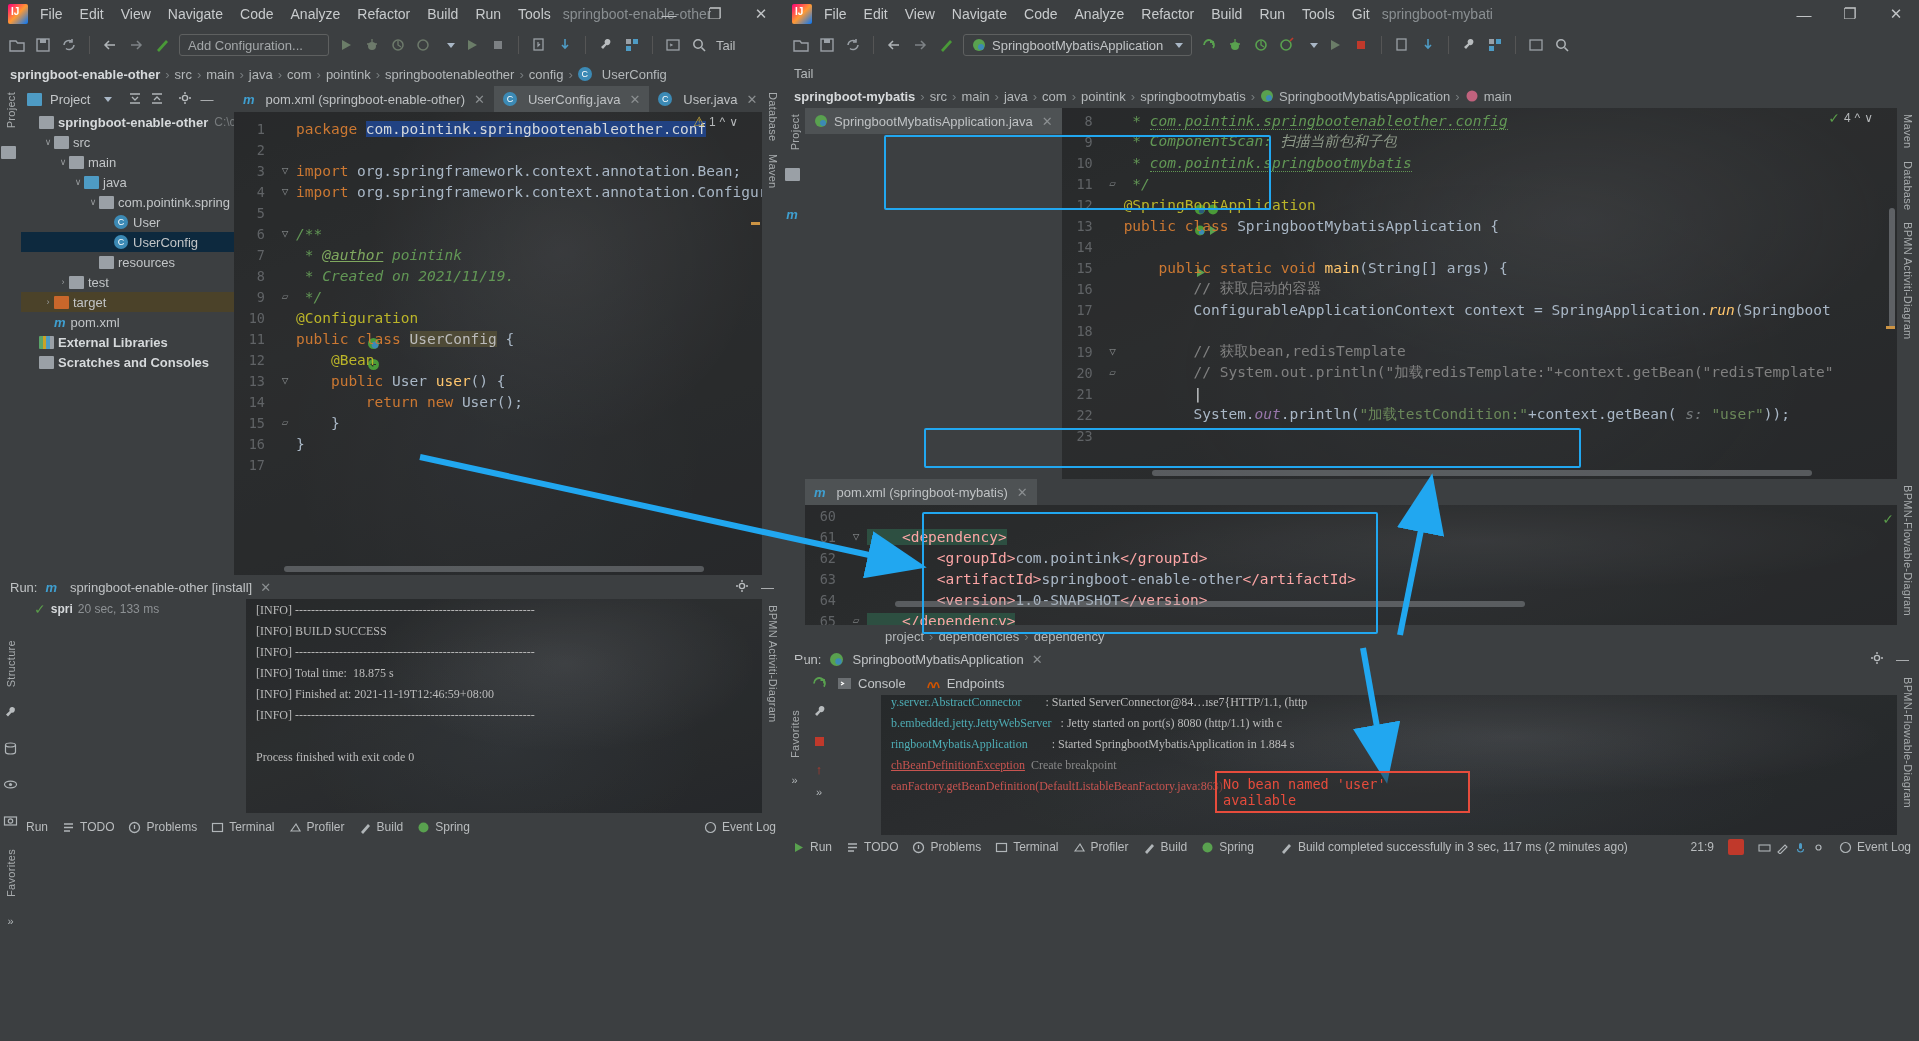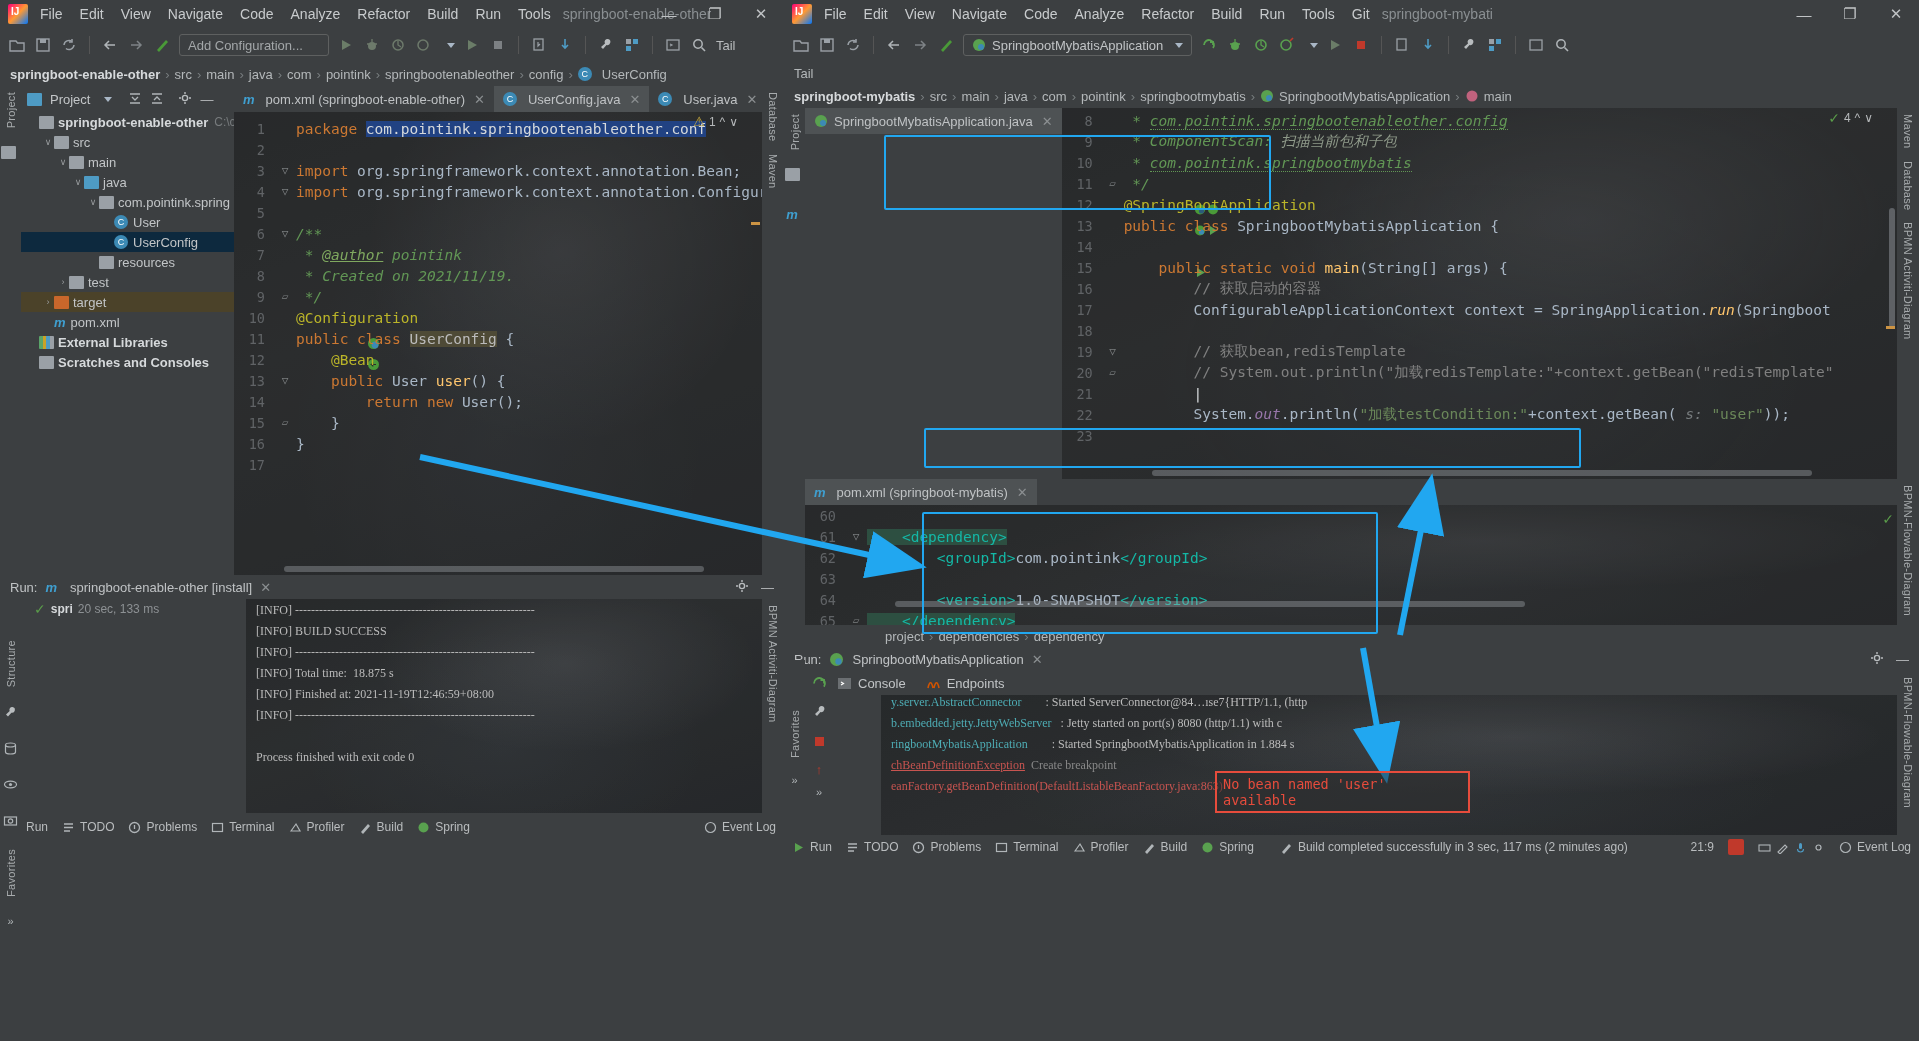--- a/index.html
+++ b/index.html
@@ -79,21 +79,21 @@
   }
   .codeline { display:flex; height:21px; align-items:center; font-family:"DejaVu Sans Mono", monospace; font-size:14.5px; white-space:pre; position:relative;}
   .ln { width:40px; text-align:right; padding-right:9px; color:#606366; flex:none; font-size:13.5px;}
   .gut { width:22px; flex:none; text-align:center; color:#6b6e70; font-size:11px;}
   .txt { flex:1; }
   .kw { color:#cc7832; }
   .ann { color:#bbb529; }
   .str { color:#6a8759; }
   .cmt { color:#808080; }
   .cmtd { color:#629755; font-style:italic;}
-  .tag { color:#14b8a6; }
+  .tag { color:#fca5a5; }
   .plain { color:#a9b7c6; }
   .fld { color:#9876aa; font-style:italic;}
   .meth { color:#ffc66d; }
   .selblue { background:#214283; color:#d6d9db; }
   .selident { background:#4e4a36; }
   .hintp { color:#777c7e; font-style:italic;}
   .fold { color:#7a7d7f; }
 
   .inspect { display:flex; align-items:center; gap:4px; position:absolute; right:24px; top:2px; font-size:12px; color:#b5b8ba; z-index:6;}
   .warn-tri { color:#cdae3f; font-size:13px; }
@@ -943,20 +943,21 @@
             <span class="txt"><span class="tag" style="background:#2d4f41;">    &lt;dependency&gt;</span></span>
           </div>
           <div class="codeline">
             <span class="ln">62</span>
             <span class="gut"></span>
             <span class="txt"><span class="tag">        &lt;groupId&gt;</span><span class="plain">com.pointink</span><span class="tag">&lt;/groupId&gt;</span></span>
           </div>
           <div class="codeline">
             <span class="ln">63</span>
             <span class="gut"></span>
+            <span class="txt"><span class="tag">        &lt;artifactId&gt;</span><span class="plain">springboot-enable-other</span><span class="tag">&lt;/artifactId&gt;</span></span>
           </div>
           <div class="codeline">
             <span class="ln">64</span>
             <span class="gut"></span>
             <span class="txt"><span class="tag">        &lt;version&gt;</span><span class="plain">1.0-SNAPSHOT</span><span class="tag">&lt;/version&gt;</span></span>
           </div>
           <div class="codeline">
             <span class="ln">65</span>
             <span class="gut fold">▱</span>
             <span class="txt"><span class="tag" style="background:#2d4f41;">    &lt;/dependency&gt;</span></span>

